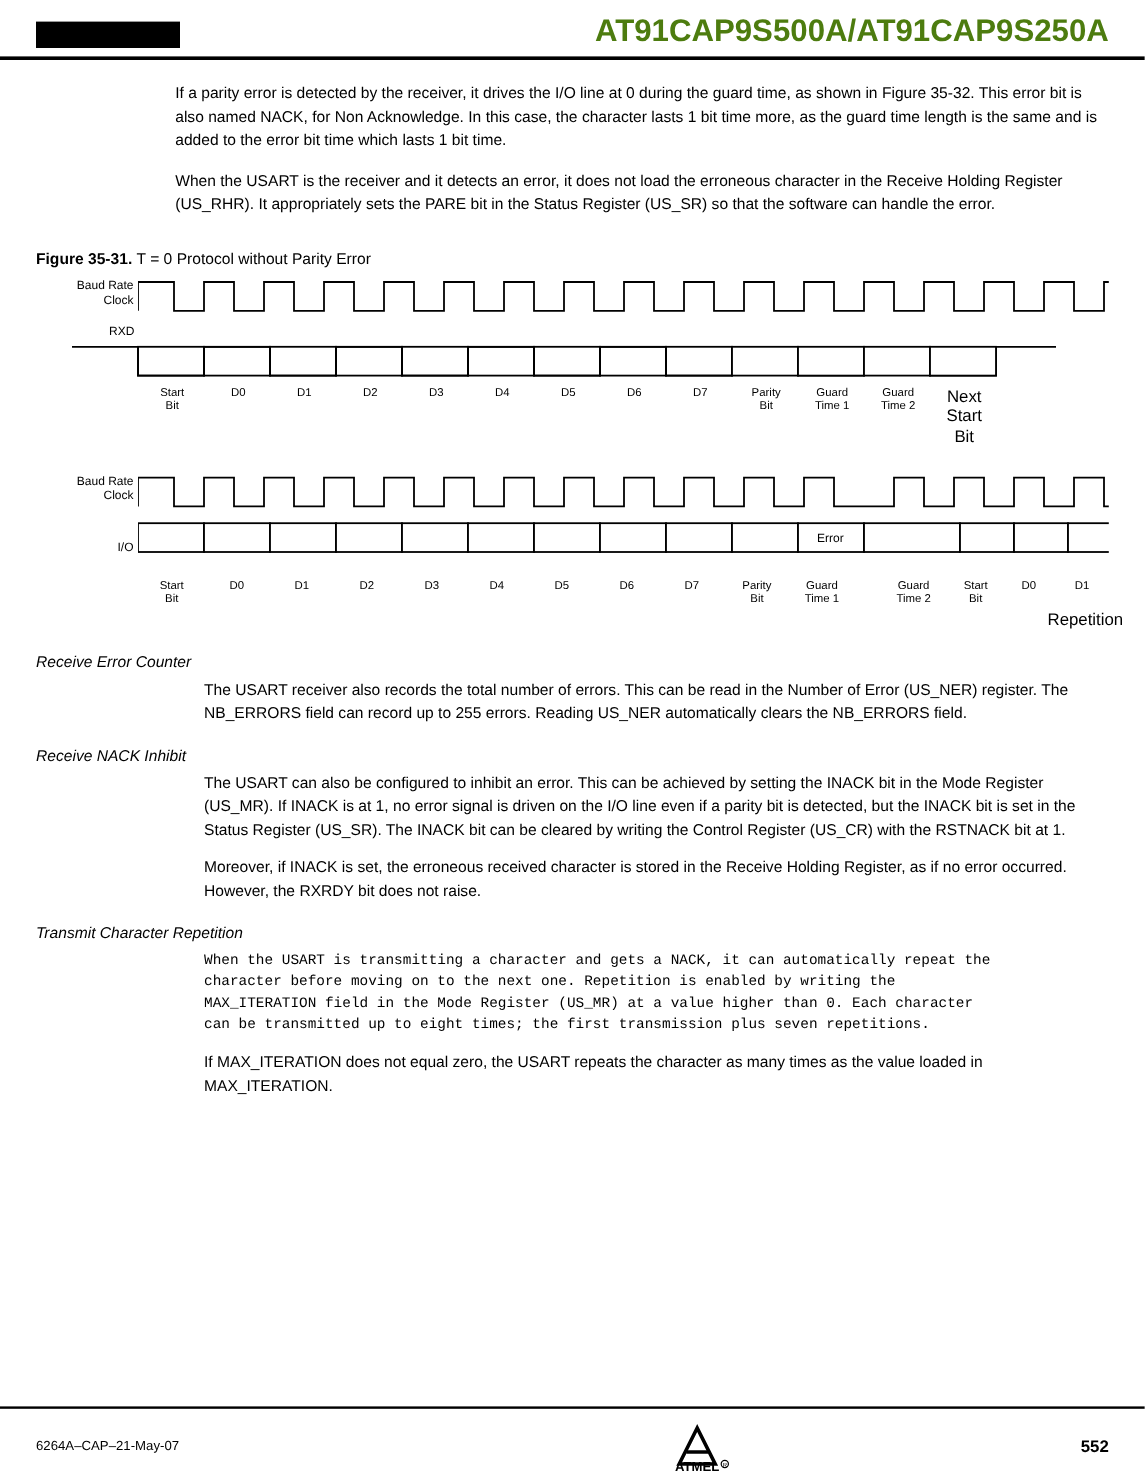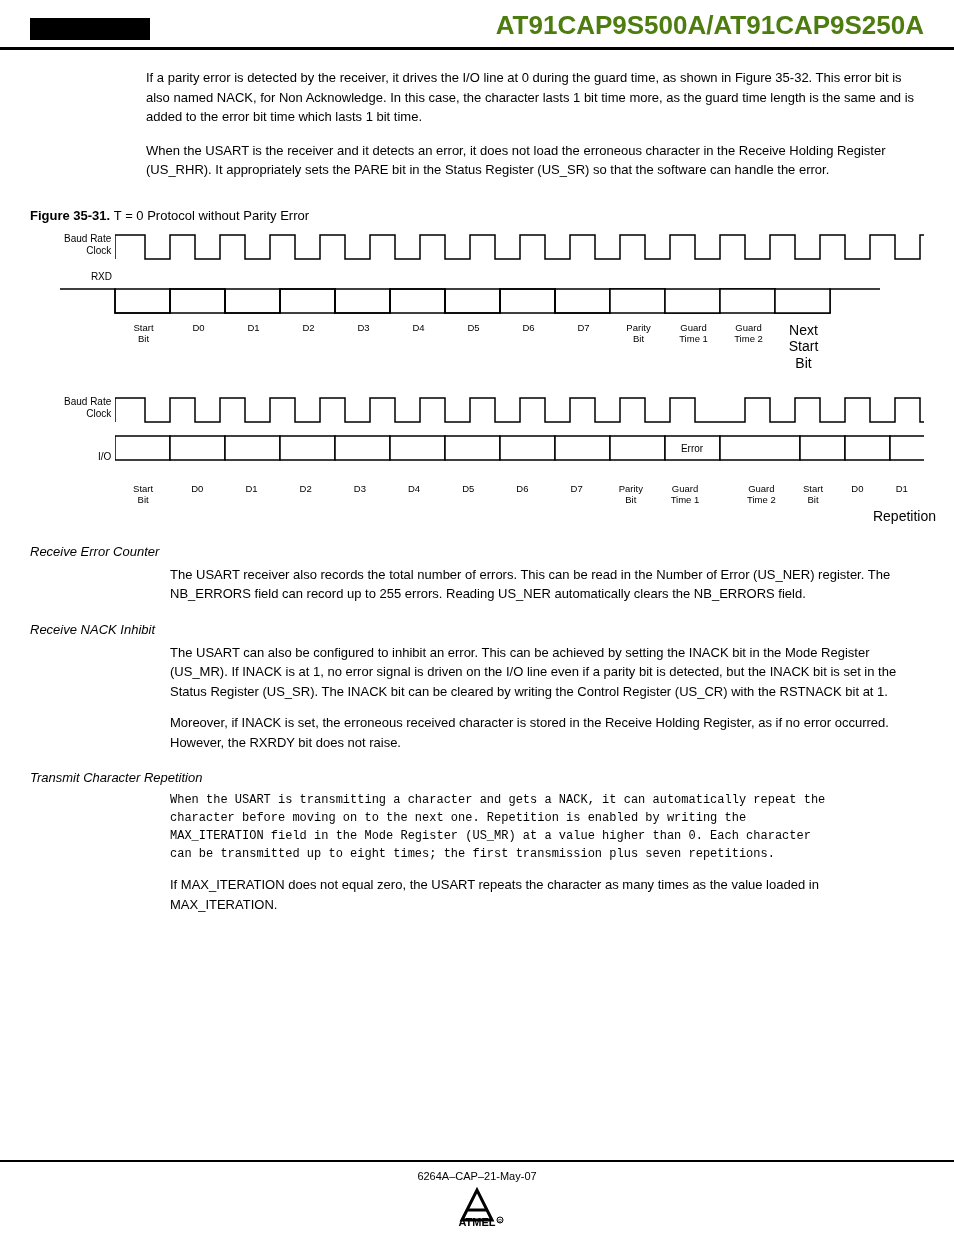--- a/index.html
+++ b/index.html
@@ -82,21 +82,20 @@
     
     .page-footer {
       position: absolute;
       bottom: 0;
       left: 0;
       right: 0;
       display: flex;
       align-items: center;
       padding: 8px 30px;
       border-top: 2px solid #000;
-      flex-direction: column;
     }
     .footer-left {
       font-size: 11px;
       flex: 1;
     }
     .footer-center {
       flex: 1;
       display: flex;
       justify-content: flex-end;
       align-items: center;
@@ -304,13 +303,14 @@
 
       <polygon points="30,38 45,8 60,38" fill="none" stroke="#000" stroke-width="3"></polygon>
       <line x1="36" y1="28" x2="54" y2="28" stroke="#000" stroke-width="3"></line>
 
       <text x="45" y="44" font-family="Arial" font-size="11" font-weight="bold" text-anchor="middle" fill="#000">ATMEL</text>
 
       <circle cx="68" cy="38" r="3" fill="none" stroke="#000" stroke-width="1"></circle>
       <text x="68" y="40.5" font-family="Arial" font-size="5" text-anchor="middle" fill="#000">R</text>
     </svg>
   </div>
+  <div class="footer-right">552</div>
 </div>
 
 </body></html>

